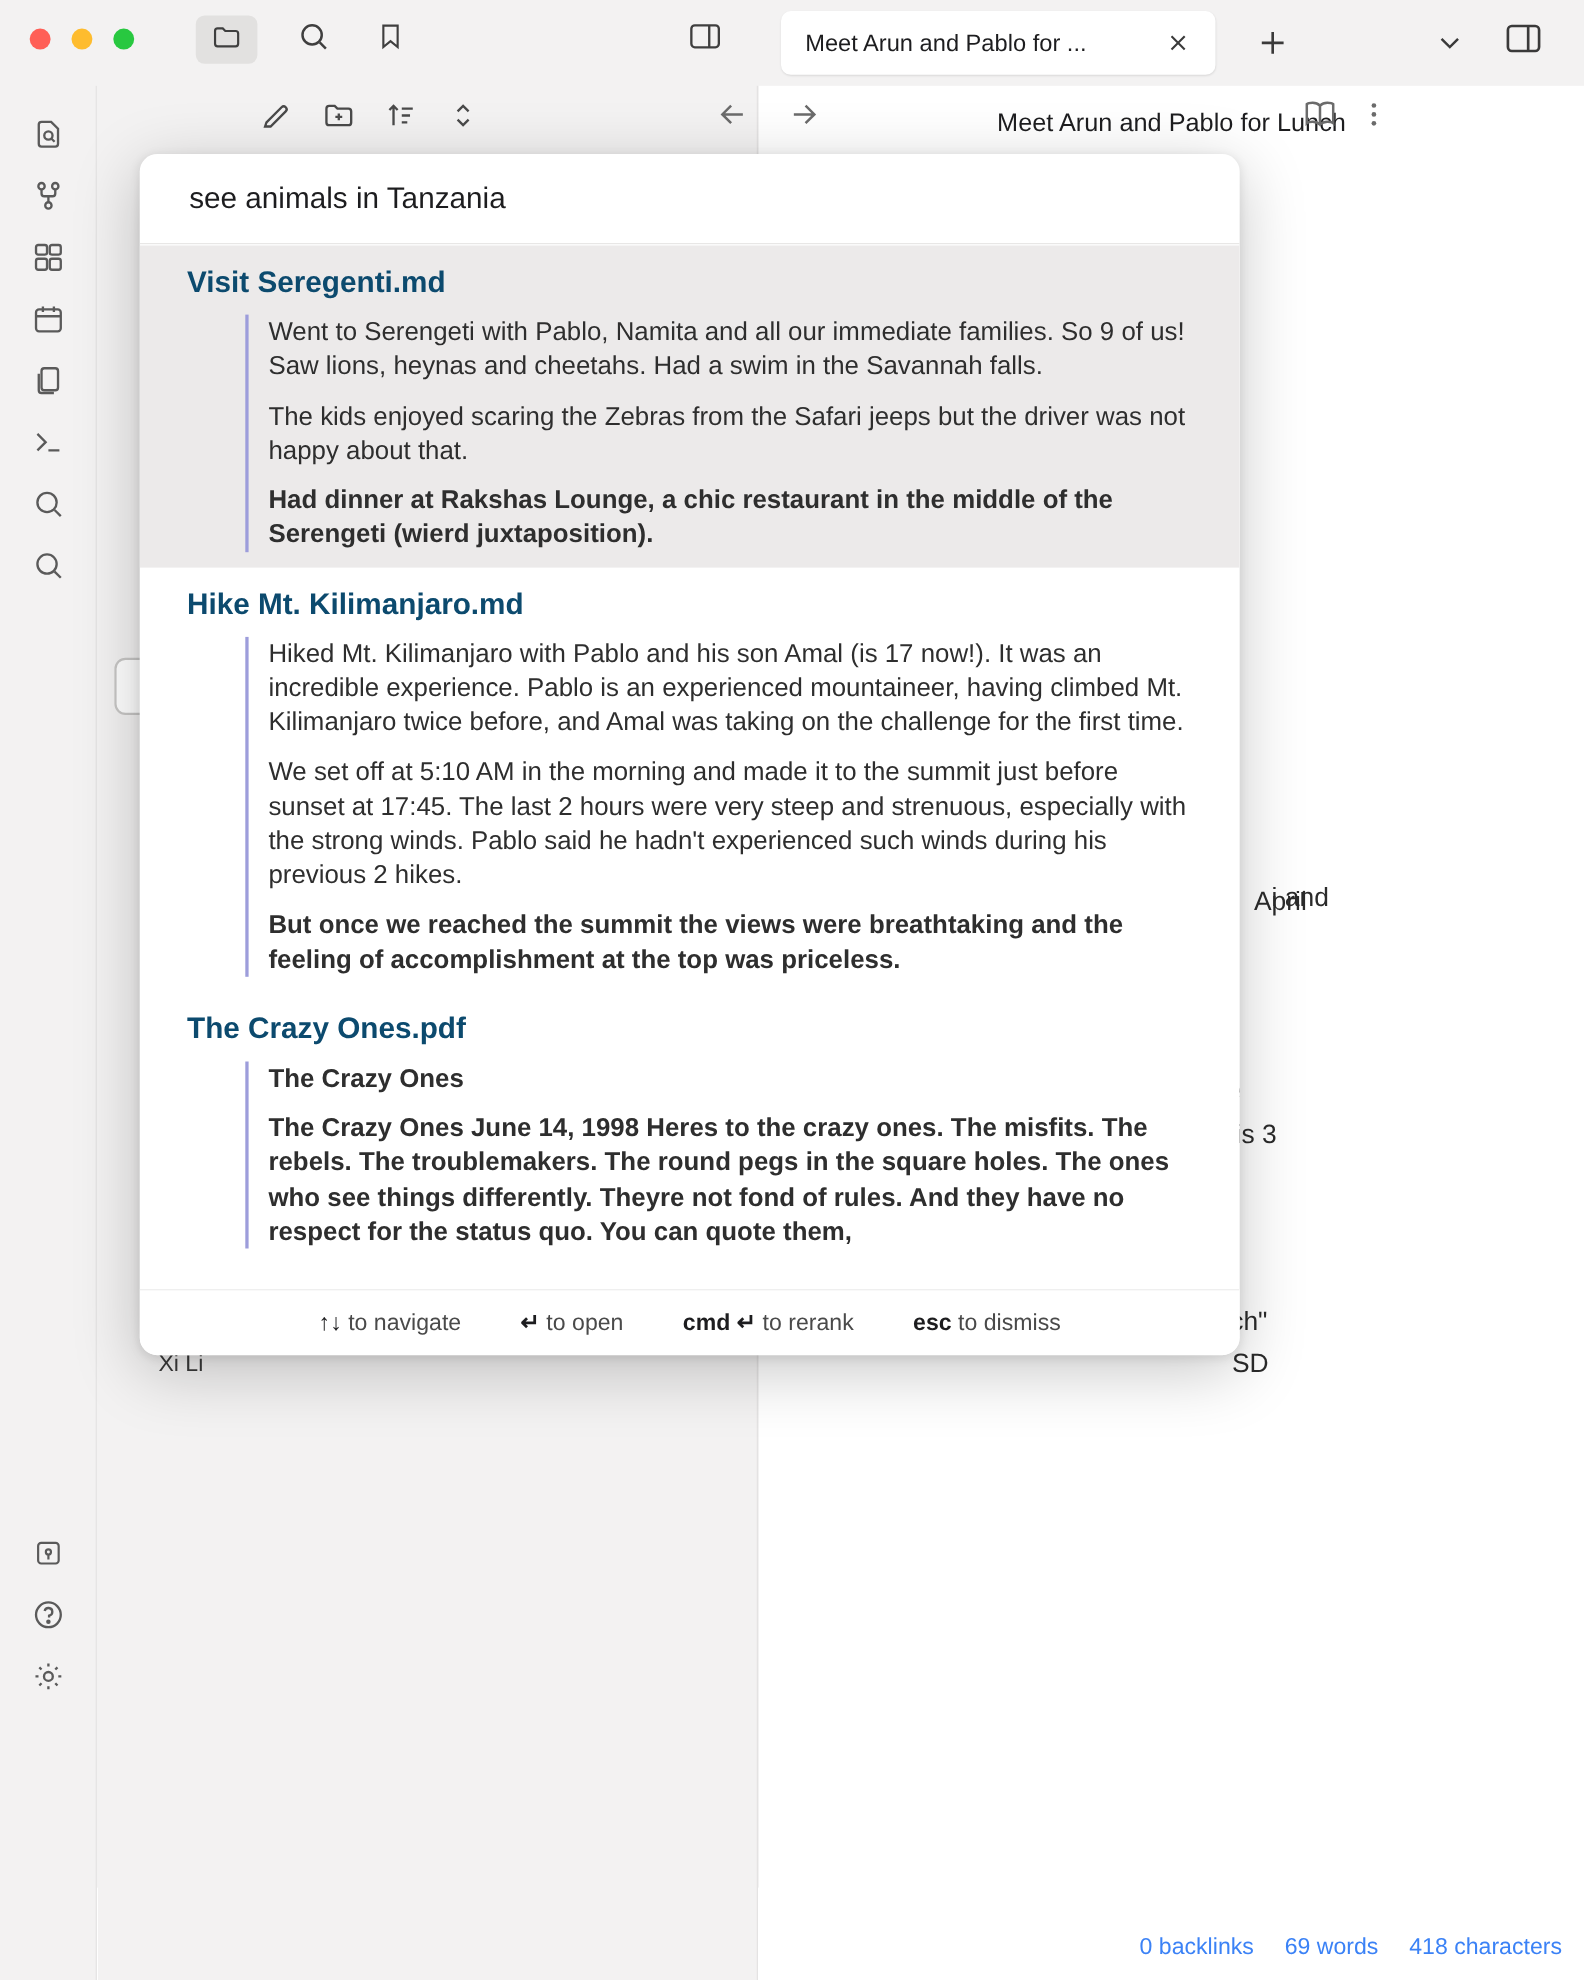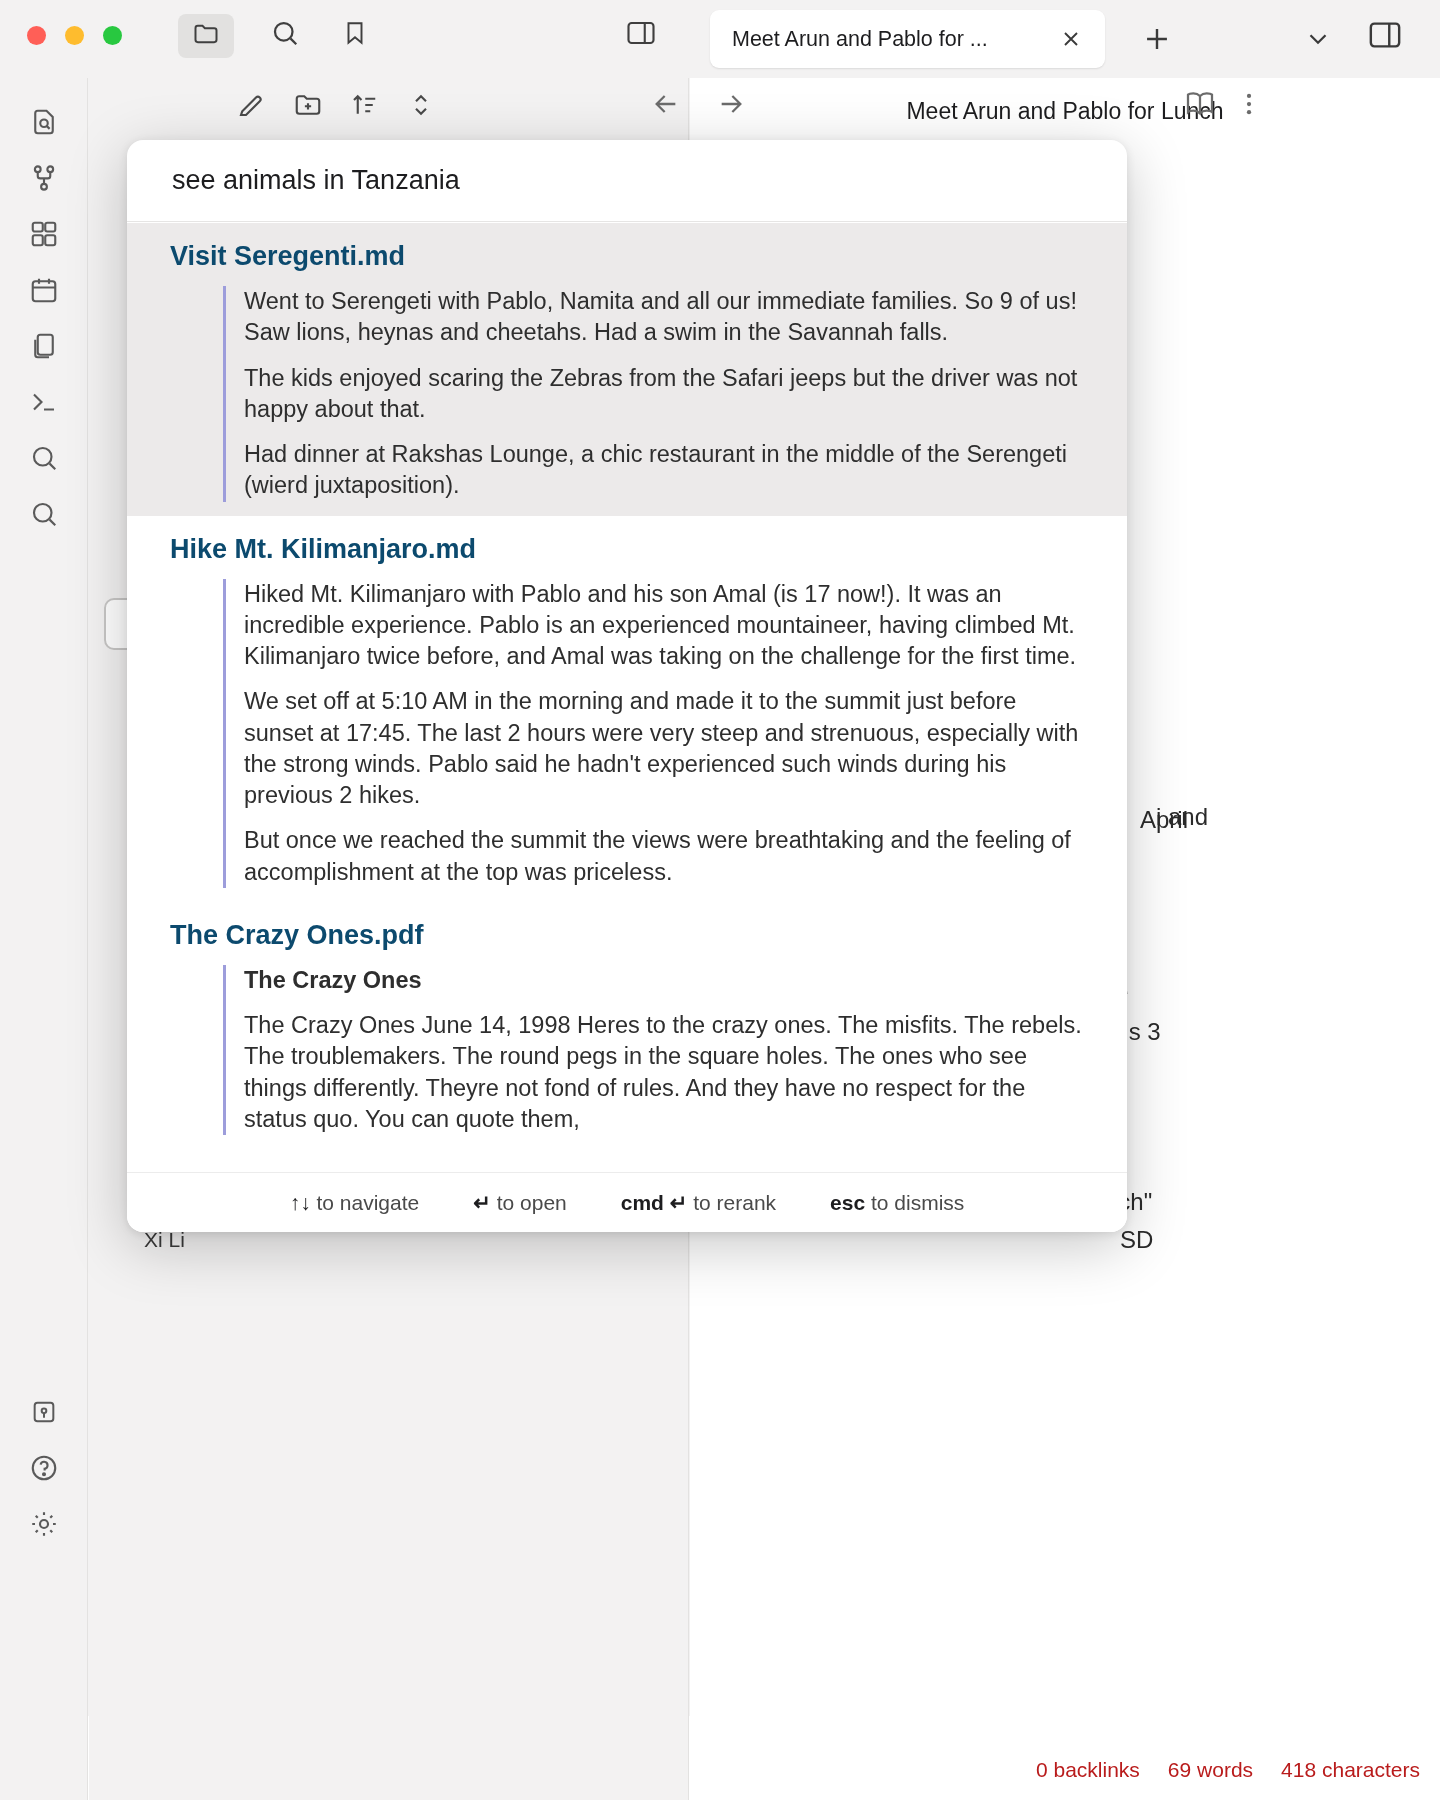--- a/index.html
+++ b/index.html
@@ -144,21 +144,21 @@
     text-align: center;
     white-space: nowrap;
   }
   .ed-body-line {
     position: absolute;
     font-size: 24px; color: #2b2b2b;
     white-space: nowrap;
   }
   .statusbar {
     position: absolute; bottom: 18px; right: 20px;
-    font-size: 21px; color: #b91c1c;
+    font-size: 21px; color: #3b82f6;
     display: flex; gap: 28px;
   }
 
   
   .modal {
     position: absolute;
     top: 140px; left: 127px;
     width: 1000px; height: 1092px;
     background: #ffffff;
     border-radius: 16px;
@@ -197,21 +197,21 @@
   .snippets {
     border-left: 3px solid #9d9ddb;
     padding-left: 18px;
     margin-left: 53px;
   }
   .snippet {
     font-size: 23.5px; line-height: 1.33;
     color: #2e2e2e;
     margin: 0 0 14px 0;
   }
-  .snippet:last-child { margin-bottom: 0; }
+  .snippet:last-child { margin-bottom: 0; font-weight: bold; }
   .snippet.heading { font-weight: 700; }
   .modal-footer {
     position: absolute; bottom: 0; left: 0;
     width: 1000px; height: 60px;
     background: #ffffff;
     border-top: 1px solid #ececec;
     display: flex; align-items: center; justify-content: center;
     gap: 54px;
   }
   .hint { font-size: 21px; color: #4a4a4a; white-space: nowrap; }

